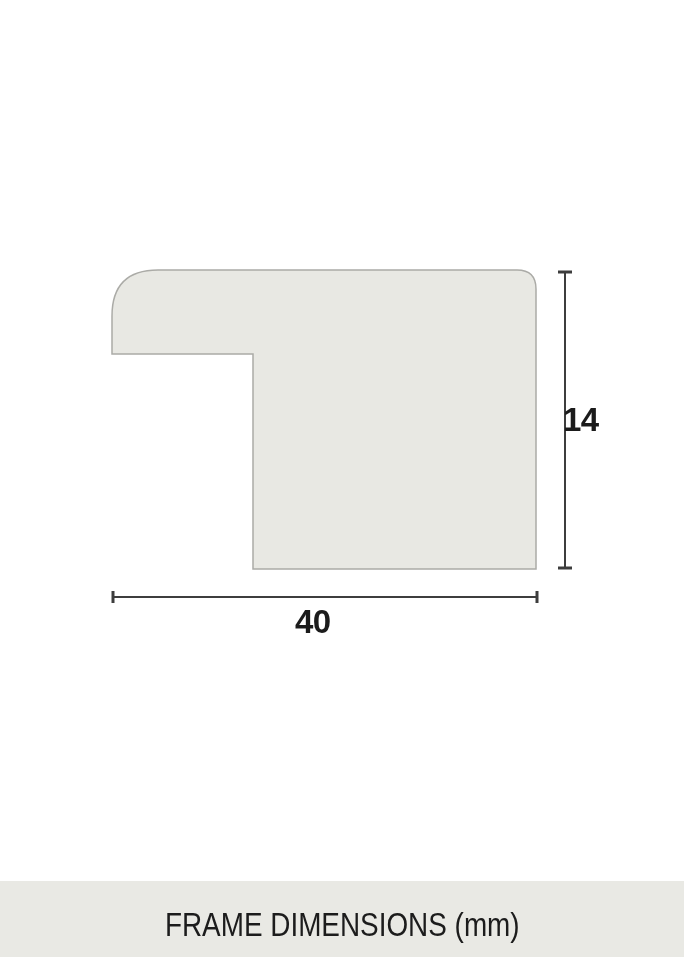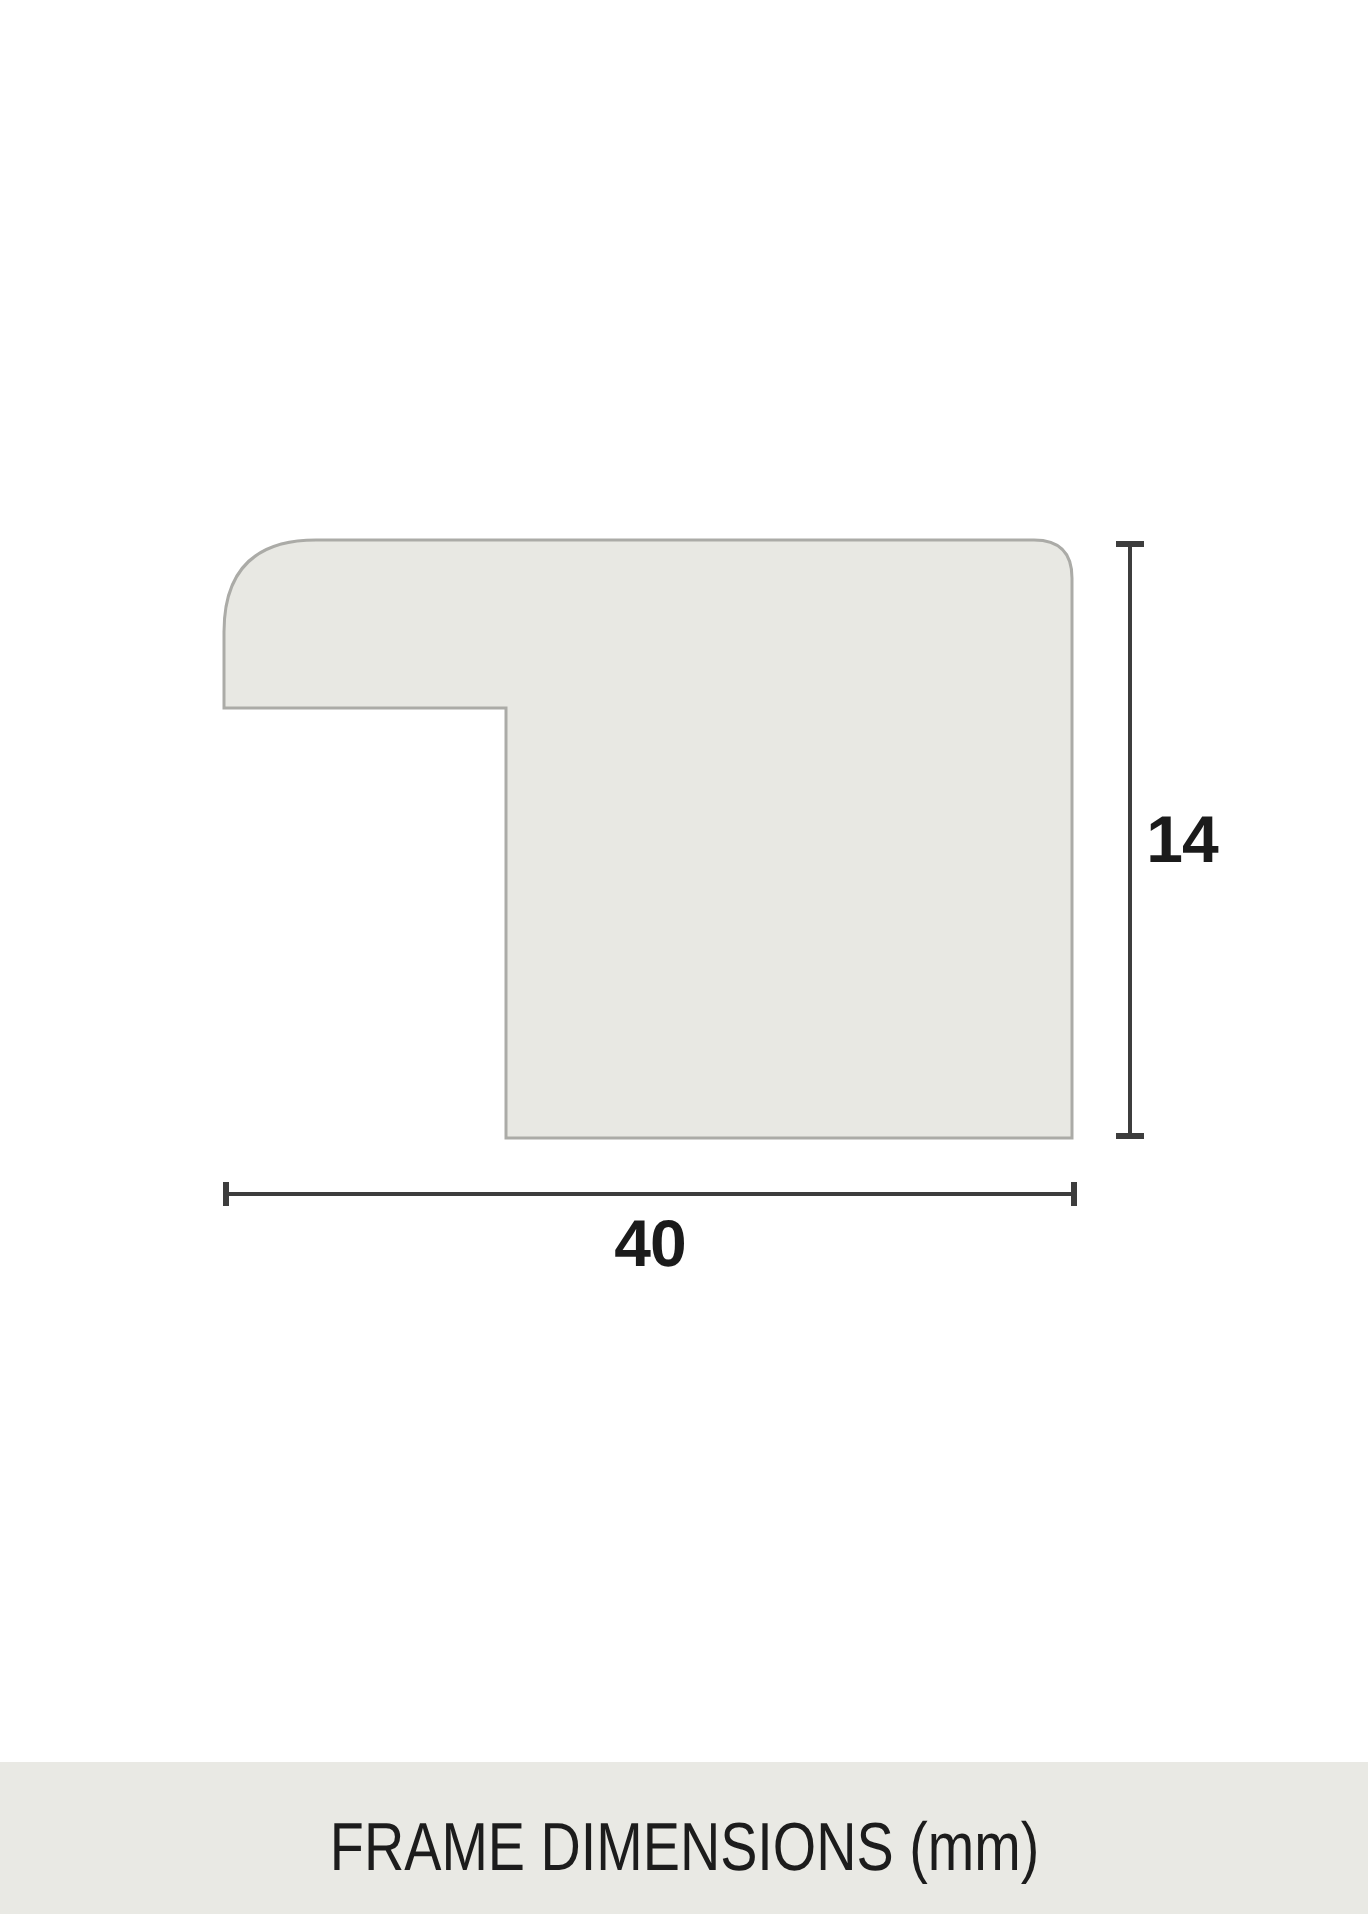--- a/index.html
+++ b/index.html
@@ -22,21 +22,21 @@
     width: 684px;
     height: 957px;
     display: block;
   }
   .dim-label {
     position: absolute;
     color: #1b1b1b;
     font-weight: 700;
     font-size: 33px;
     line-height: 40px;
-    text-align: center;
+    text-align: left;
     letter-spacing: -0.5px;
   }
   .dim-label-height {
     left: 563px;
     top: 400px;
     width: 56px;
   }
   .dim-label-width {
     left: 295px;
     top: 602px;

